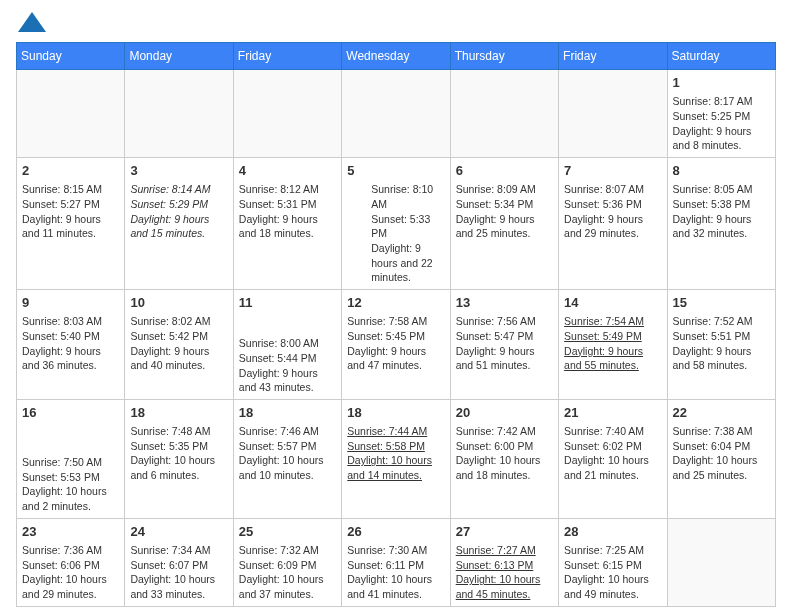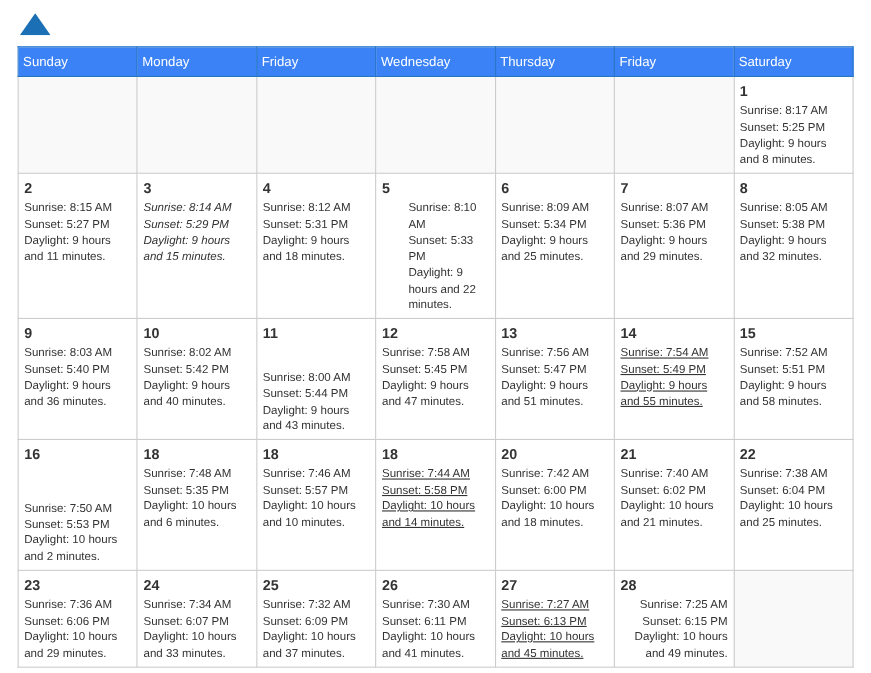--- a/index.html
+++ b/index.html
@@ -274,20 +274,20 @@
 Daylight: 10 hours and 41 minutes.</div>
         </td>
         <td>
           <span class="day-num">27</span>
           <div class="day-detail" style="white-space: pre-line; text-decoration: underline;">Sunrise: 7:27 AM
 Sunset: 6:13 PM
 Daylight: 10 hours and 45 minutes.</div>
         </td>
         <td>
           <span class="day-num">28</span>
-          <div class="day-detail" style="white-space: pre-line; text-align: right;">Sunrise: 7:25 AM
+          <div class="day-detail" style="white-space: pre-line;">Sunrise: 7:25 AM
 Sunset: 6:15 PM
 Daylight: 10 hours and 49 minutes.</div>
         </td>
         <td class="empty"></td>
       </tr>
     </tbody>
 </table>
 
 </body></html>

